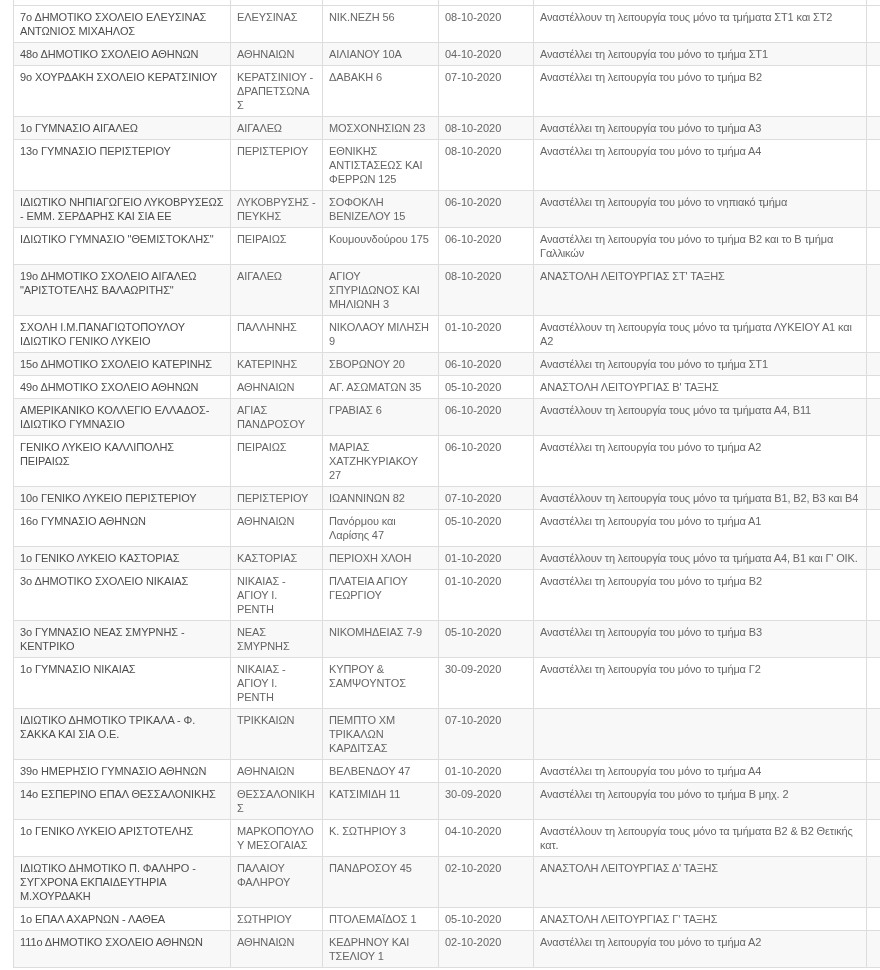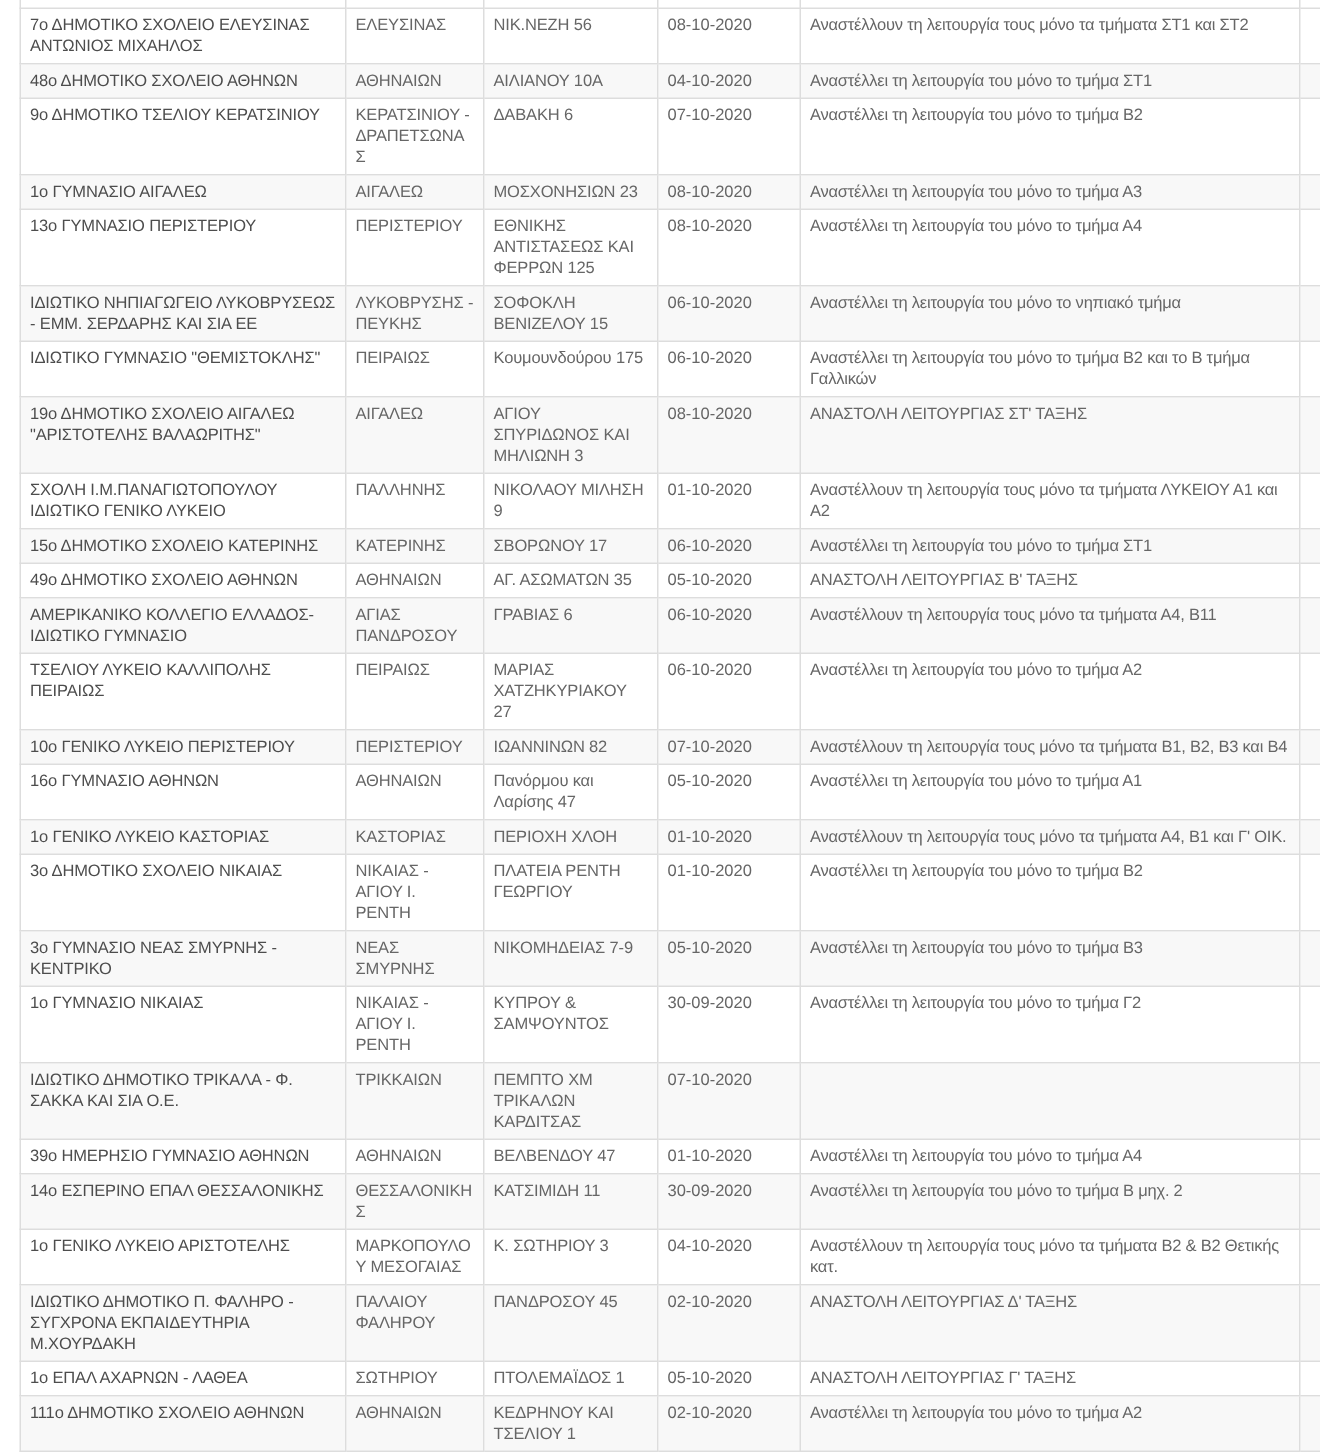--- a/index.html
+++ b/index.html
@@ -84,21 +84,21 @@
   </tr>
       <tr class="alt">
     <td class="c-school">48ο ΔΗΜΟΤΙΚΟ ΣΧΟΛΕΙΟ ΑΘΗΝΩΝ</td>
     <td class="c-muni">ΑΘΗΝΑΙΩΝ</td>
     <td class="c-addr">ΑΙΛΙΑΝΟΥ 10Α</td>
     <td class="c-date">04-10-2020</td>
     <td class="c-note">Αναστέλλει τη λειτουργία του μόνο το τμήμα ΣΤ1</td>
     <td class="c-extra"></td>
   </tr>
       <tr>
-    <td class="c-school">9ο ΔΗΜΟΤΙΚΟ ΤΣΕΛΙΟΥ ΚΕΡΑΤΣΙΝΙΟΥ</td>
+    <td class="c-school">9ο ΧΟΥΡΔΑΚΗ ΣΧΟΛΕΙΟ ΚΕΡΑΤΣΙΝΙΟΥ</td>
     <td class="c-muni">ΚΕΡΑΤΣΙΝΙΟΥ - ΔΡΑΠΕΤΣΩΝΑΣ</td>
     <td class="c-addr">ΔΑΒΑΚΗ 6</td>
     <td class="c-date">07-10-2020</td>
     <td class="c-note">Αναστέλλει τη λειτουργία του μόνο το τμήμα Β2</td>
     <td class="c-extra"></td>
   </tr>
       <tr class="alt">
     <td class="c-school">1ο ΓΥΜΝΑΣΙΟ ΑΙΓΑΛΕΩ</td>
     <td class="c-muni">ΑΙΓΑΛΕΩ</td>
     <td class="c-addr">ΜΟΣΧΟΝΗΣΙΩΝ 23</td>
@@ -142,21 +142,21 @@
     <td class="c-school">ΣΧΟΛΗ Ι.Μ.ΠΑΝΑΓΙΩΤΟΠΟΥΛΟΥ ΙΔΙΩΤΙΚΟ ΓΕΝΙΚΟ ΛΥΚΕΙΟ</td>
     <td class="c-muni">ΠΑΛΛΗΝΗΣ</td>
     <td class="c-addr">ΝΙΚΟΛΑΟΥ ΜΙΛΗΣΗ 9</td>
     <td class="c-date">01-10-2020</td>
     <td class="c-note">Αναστέλλουν τη λειτουργία τους μόνο τα τμήματα ΛΥΚΕΙΟΥ Α1 και Α2</td>
     <td class="c-extra"></td>
   </tr>
       <tr class="alt">
     <td class="c-school">15ο ΔΗΜΟΤΙΚΟ ΣΧΟΛΕΙΟ ΚΑΤΕΡΙΝΗΣ</td>
     <td class="c-muni">ΚΑΤΕΡΙΝΗΣ</td>
-    <td class="c-addr">ΣΒΟΡΩΝΟΥ 17</td>
+    <td class="c-addr">ΣΒΟΡΩΝΟΥ 20</td>
     <td class="c-date">06-10-2020</td>
     <td class="c-note">Αναστέλλει τη λειτουργία του μόνο το τμήμα ΣΤ1</td>
     <td class="c-extra"></td>
   </tr>
       <tr>
     <td class="c-school">49ο ΔΗΜΟΤΙΚΟ ΣΧΟΛΕΙΟ ΑΘΗΝΩΝ</td>
     <td class="c-muni">ΑΘΗΝΑΙΩΝ</td>
     <td class="c-addr">ΑΓ. ΑΣΩΜΑΤΩΝ 35</td>
     <td class="c-date">05-10-2020</td>
     <td class="c-note">ΑΝΑΣΤΟΛΗ ΛΕΙΤΟΥΡΓΙΑΣ Β' ΤΑΞΗΣ</td>
@@ -164,21 +164,21 @@
   </tr>
       <tr class="alt">
     <td class="c-school">ΑΜΕΡΙΚΑΝΙΚΟ ΚΟΛΛΕΓΙΟ ΕΛΛΑΔΟΣ- ΙΔΙΩΤΙΚΟ ΓΥΜΝΑΣΙΟ</td>
     <td class="c-muni">ΑΓΙΑΣ ΠΑΝΔΡΟΣΟΥ</td>
     <td class="c-addr">ΓΡΑΒΙΑΣ 6</td>
     <td class="c-date">06-10-2020</td>
     <td class="c-note">Αναστέλλουν τη λειτουργία τους μόνο τα τμήματα Α4, Β11</td>
     <td class="c-extra"></td>
   </tr>
       <tr>
-    <td class="c-school">ΤΣΕΛΙΟΥ ΛΥΚΕΙΟ ΚΑΛΛΙΠΟΛΗΣ ΠΕΙΡΑΙΩΣ</td>
+    <td class="c-school">ΓΕΝΙΚΟ ΛΥΚΕΙΟ ΚΑΛΛΙΠΟΛΗΣ ΠΕΙΡΑΙΩΣ</td>
     <td class="c-muni">ΠΕΙΡΑΙΩΣ</td>
     <td class="c-addr">ΜΑΡΙΑΣ ΧΑΤΖΗΚΥΡΙΑΚΟΥ 27</td>
     <td class="c-date">06-10-2020</td>
     <td class="c-note">Αναστέλλει τη λειτουργία του μόνο το τμήμα Α2</td>
     <td class="c-extra"></td>
   </tr>
       <tr class="alt">
     <td class="c-school">10ο ΓΕΝΙΚΟ ΛΥΚΕΙΟ ΠΕΡΙΣΤΕΡΙΟΥ</td>
     <td class="c-muni">ΠΕΡΙΣΤΕΡΙΟΥ</td>
     <td class="c-addr">ΙΩΑΝΝΙΝΩΝ 82</td>
@@ -198,21 +198,21 @@
     <td class="c-school">1ο ΓΕΝΙΚΟ ΛΥΚΕΙΟ ΚΑΣΤΟΡΙΑΣ</td>
     <td class="c-muni">ΚΑΣΤΟΡΙΑΣ</td>
     <td class="c-addr">ΠΕΡΙΟΧΗ ΧΛΟΗ</td>
     <td class="c-date">01-10-2020</td>
     <td class="c-note">Αναστέλλουν τη λειτουργία τους μόνο τα τμήματα Α4, Β1 και Γ' ΟΙΚ.</td>
     <td class="c-extra"></td>
   </tr>
       <tr>
     <td class="c-school">3ο ΔΗΜΟΤΙΚΟ ΣΧΟΛΕΙΟ ΝΙΚΑΙΑΣ</td>
     <td class="c-muni">ΝΙΚΑΙΑΣ - ΑΓΙΟΥ Ι. ΡΕΝΤΗ</td>
-    <td class="c-addr">ΠΛΑΤΕΙΑ ΡΕΝΤΗ ΓΕΩΡΓΙΟΥ</td>
+    <td class="c-addr">ΠΛΑΤΕΙΑ ΑΓΙΟΥ ΓΕΩΡΓΙΟΥ</td>
     <td class="c-date">01-10-2020</td>
     <td class="c-note">Αναστέλλει τη λειτουργία του μόνο το τμήμα Β2</td>
     <td class="c-extra"></td>
   </tr>
       <tr class="alt">
     <td class="c-school">3ο ΓΥΜΝΑΣΙΟ ΝΕΑΣ ΣΜΥΡΝΗΣ - ΚΕΝΤΡΙΚΟ</td>
     <td class="c-muni">ΝΕΑΣ ΣΜΥΡΝΗΣ</td>
     <td class="c-addr">ΝΙΚΟΜΗΔΕΙΑΣ 7-9</td>
     <td class="c-date">05-10-2020</td>
     <td class="c-note">Αναστέλλει τη λειτουργία του μόνο το τμήμα Β3</td>

